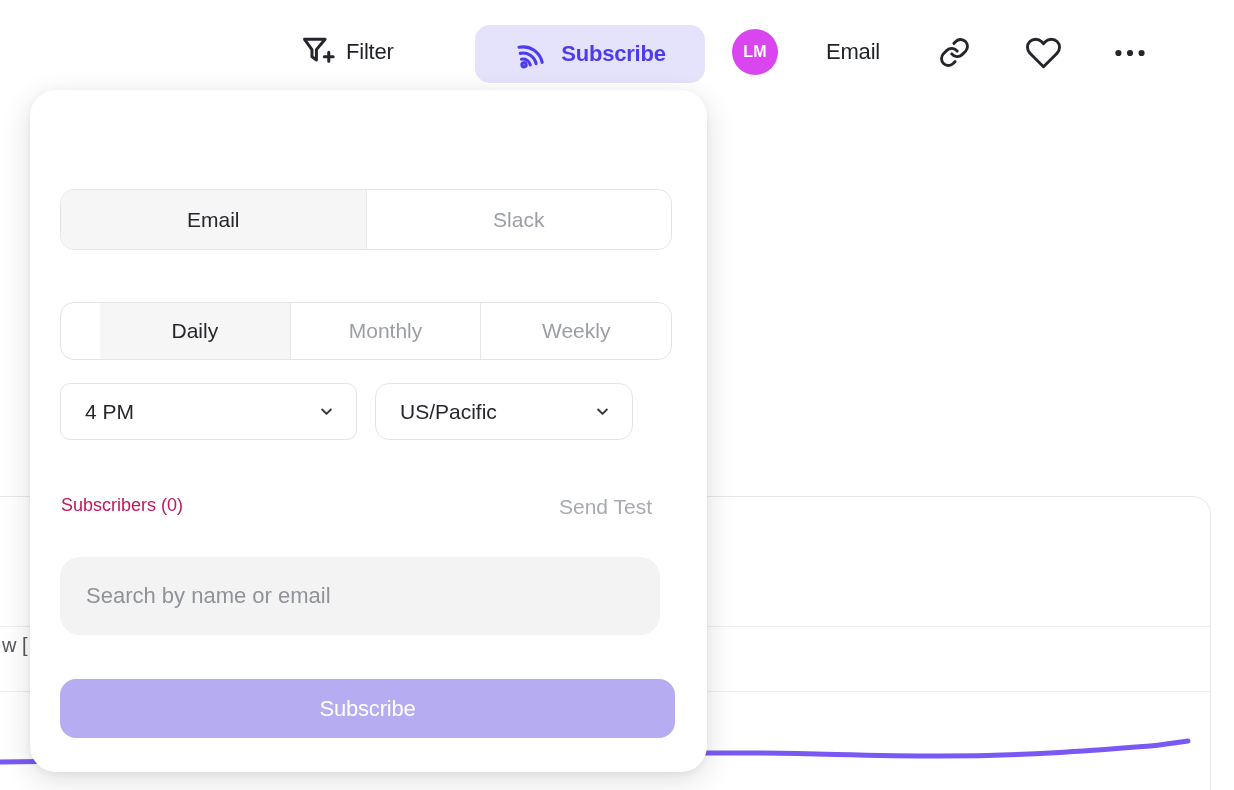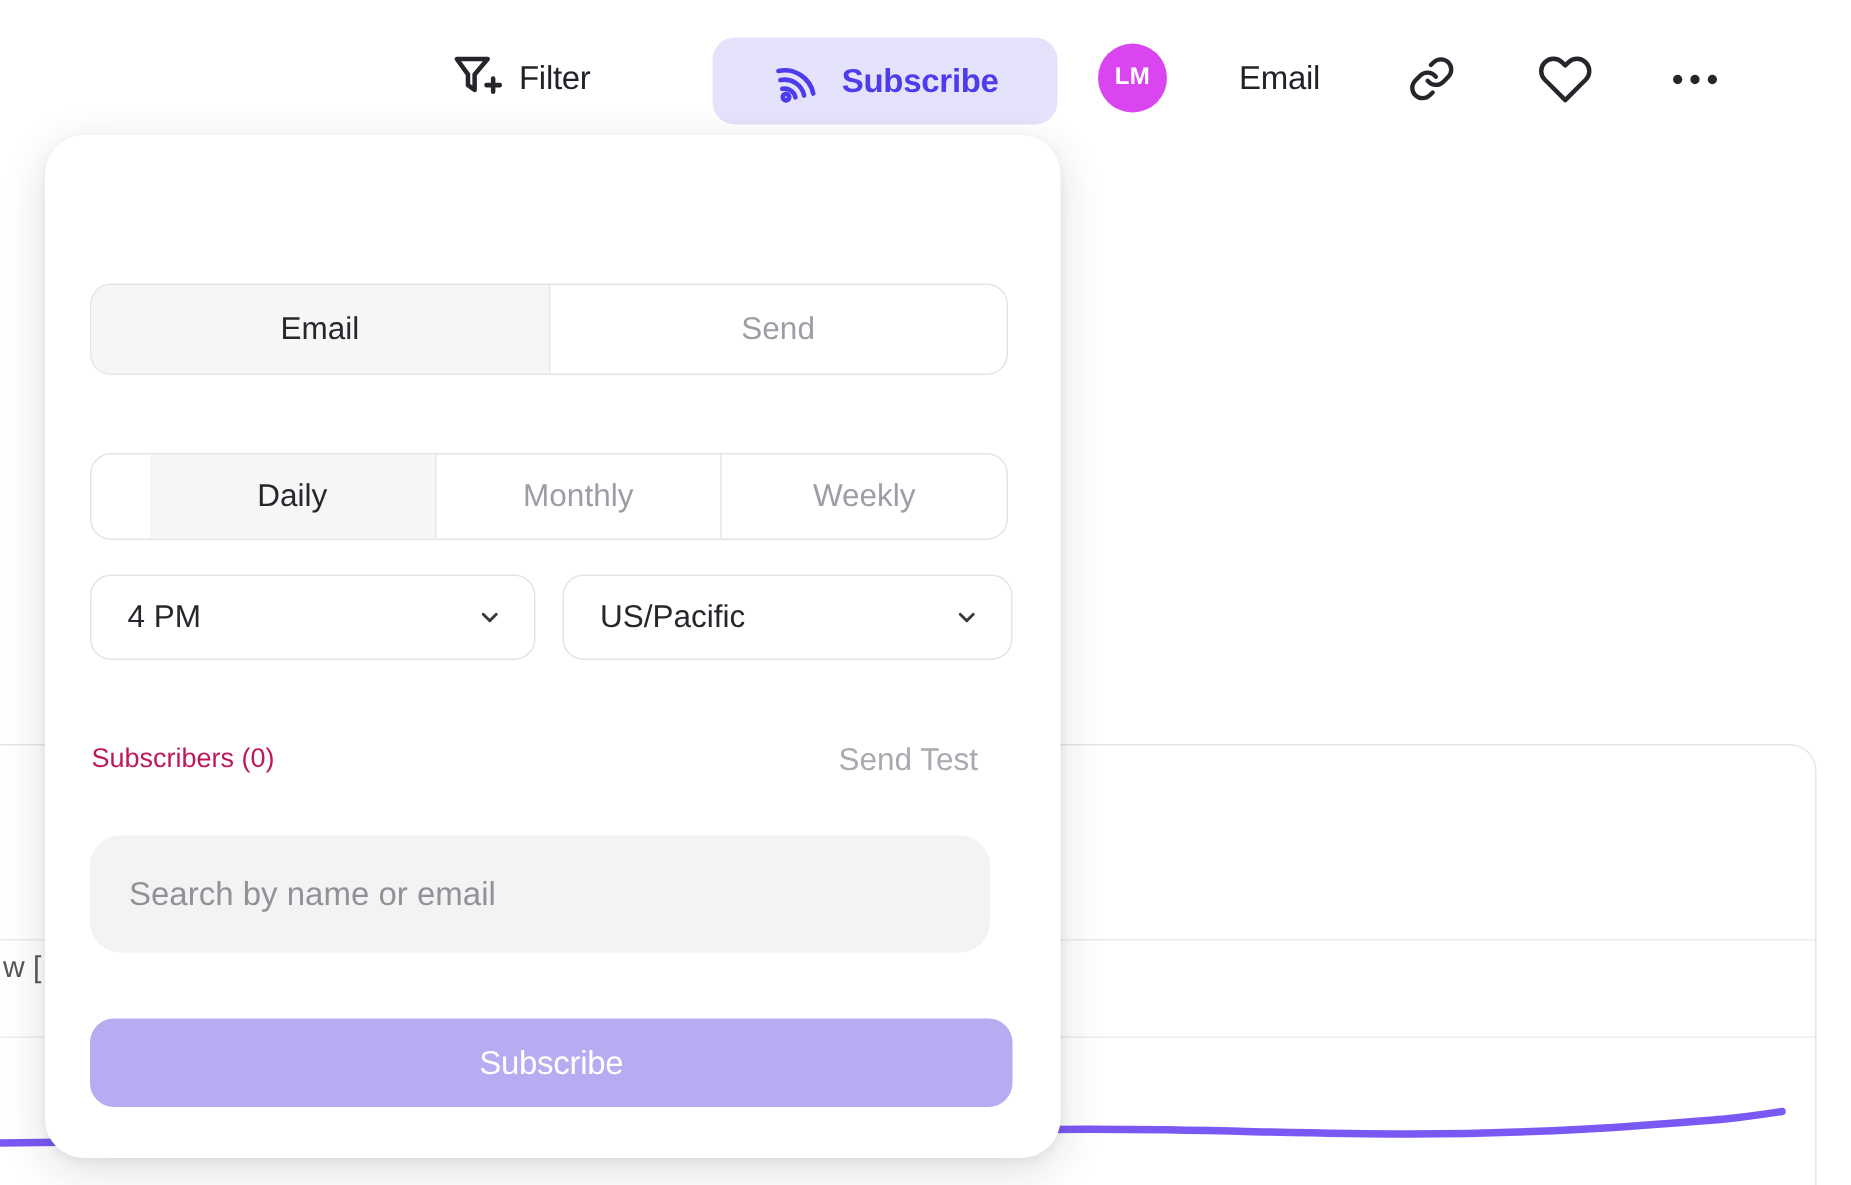--- a/index.html
+++ b/index.html
@@ -58,22 +58,22 @@
     flex:1; display:flex; align-items:center; justify-content:center;
     font-size:21px; color:#9b9ea4; cursor:pointer; border-right:1px solid #e8e8e9;
   }
   .seg:last-child { border-right:none; }
   .seg.selected { background:#f6f6f6; color:#25272c; font-weight:500; }
   .select {
     position:absolute; top:293px; height:57px; border:1px solid #e4e4e6; border-radius:14px;
     display:flex; align-items:center; justify-content:space-between; padding:0 20px 0 24px;
     font-size:21px; color:#25272c; cursor:pointer; background:#fff;
   }
-  .select-time { left:30px; width:297px; }
-  .select-tz { left:345px; width:300px; }
+  .select-time { left:30px; width:297px;border-radius:10px; }
+  .select-tz { left:345px; width:258px; }
   .subscribers-label {
     position:absolute; left:31px; top:405px; font-size:18px; font-weight:400; color:#be185d;
   }
   .send-test {
     position:absolute; right:55px; top:405px; font-size:21px; color:#a7aaaf; cursor:pointer;margin-left:25px;
   }
   .search-input {
     position:absolute; left:30px; top:467px; width:600px; height:78px;
     background:#f3f3f4; border:none; outline:none; border-radius:20px;
     padding:0 26px; font-size:22px; color:#34373c; font-family:"Liberation Sans", sans-serif;
@@ -154,21 +154,21 @@
 
     <div class="back-btn">
       <svg class="icon" width="30" height="30" viewBox="0 0 24 24">
         <path d="M19.5 12H5.5 M12 5.5 L5.5 12l6.5 6.5" fill="none" stroke="#1f2227" stroke-width="2.1" stroke-linecap="round" stroke-linejoin="round"></path>
       </svg>
     </div>
     <div class="modal-title">Create a Subscription</div>
 
     <div class="seg-control seg-channel">
       <div class="seg selected">Email</div>
-      <div class="seg">Send</div>
+      <div class="seg">Slack</div>
     </div>
 
     <div class="seg-control seg-freq">
       <div class="seg selected">Daily</div>
       <div class="seg">Monthly</div>
       <div class="seg">Weekly</div>
     </div>
 
     <div class="select select-time">
       <span>4 PM</span>

